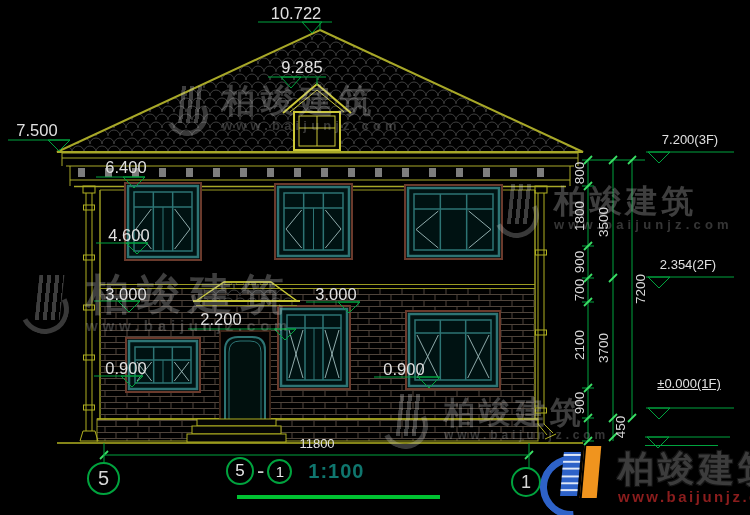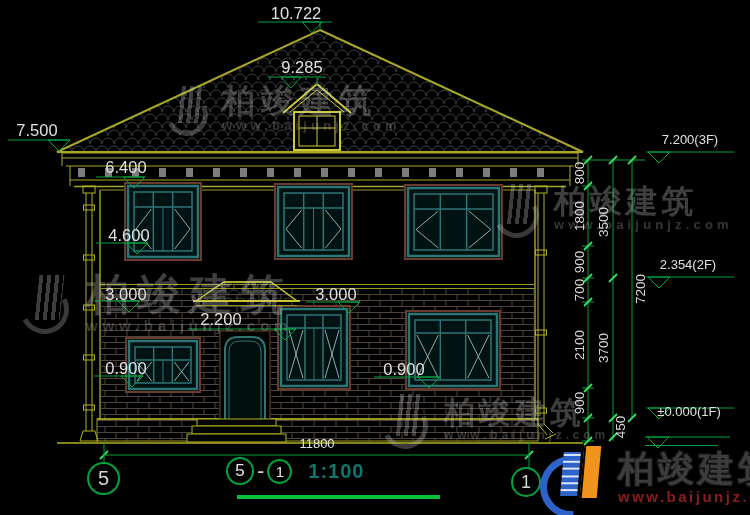--- a/index.html
+++ b/index.html
@@ -364,21 +364,21 @@
   <span class="t" style="left:8px;top:122px;width:58px;">7.500</span>
   <span class="t" style="left:96px;top:151px;width:60px;margin-top:8px;">6.400</span>
   <span class="t" style="left:99px;top:227px;width:60px;">4.600</span>
   <span class="t" style="left:96px;top:286px;width:60px;">3.000</span>
   <span class="t" style="left:192px;top:311px;width:58px;">2.200</span>
   <span class="t" style="left:96px;top:360px;width:60px;">0.900</span>
   <span class="t" style="left:307px;top:286px;width:58px;">3.000</span>
   <span class="t" style="left:375px;top:361px;width:58px;">0.900</span>
   <span class="t fs15" style="left:648px;top:133px;width:84px;">7.200(3F)</span>
   <span class="t fs15" style="left:646px;top:258px;width:84px;">2.354(2F)</span>
-  <span class="t fs15" style="left:644px;top:405px;width:90px;">±0.000(1F)</span>
+  <span class="t fs15" style="left:644px;top:377px;width:90px;text-decoration:underline;">±0.000(1F)</span>
   <span class="t fs14" style="left:287px;top:437px;width:60px;">11800</span>
 
   <span class="rt" style="left:550px;top:165px;">800</span>
   <span class="rt" style="left:550px;top:208px;">1800</span>
   <span class="rt" style="left:550px;top:254px;">900</span>
   <span class="rt" style="left:550px;top:282px;">700</span>
   <span class="rt" style="left:550px;top:337px;">2100</span>
   <span class="rt" style="left:550px;top:395px;">900</span>
   <span class="rt" style="left:574px;top:214px;">3500</span>
   <span class="rt" style="left:574px;top:340px;">3700</span>

